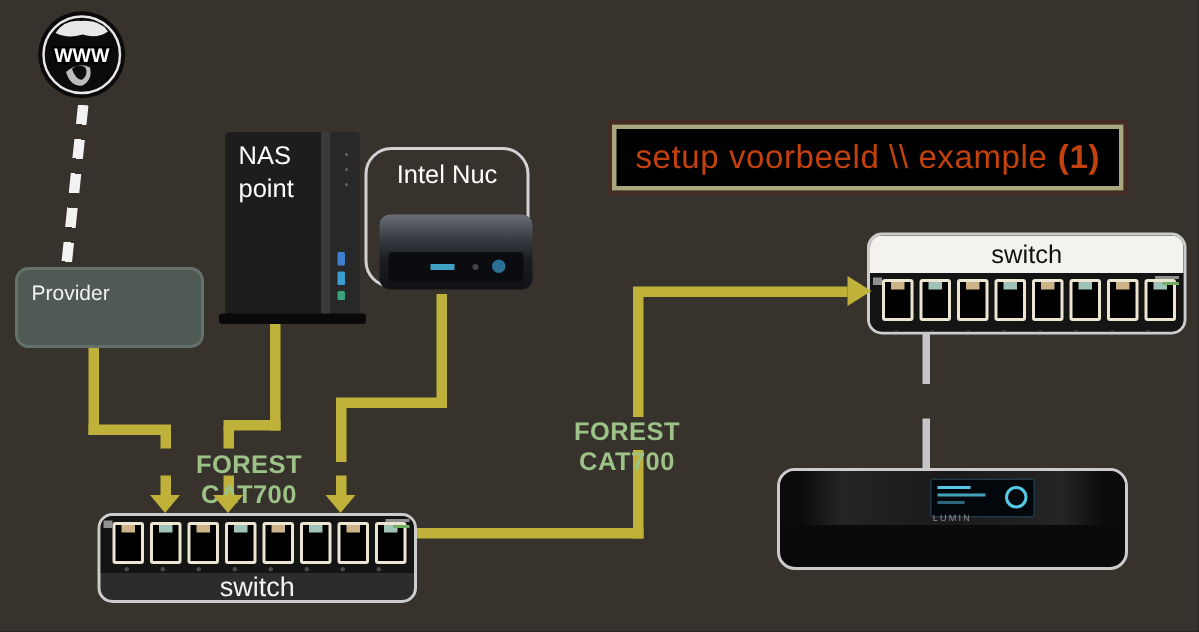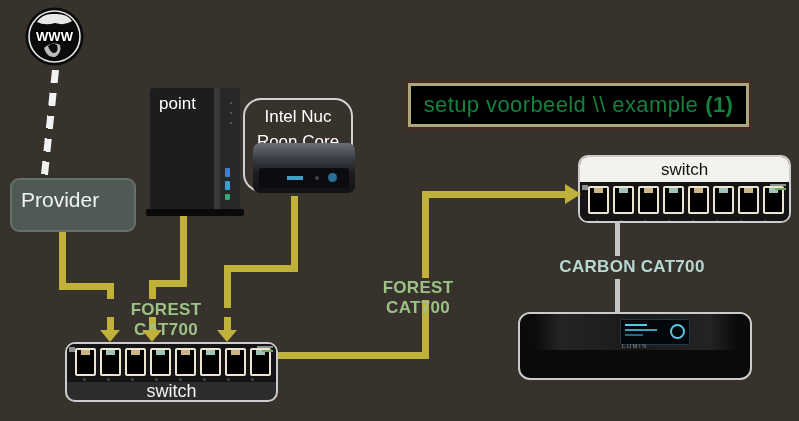--- a/index.html
+++ b/index.html
@@ -16,21 +16,21 @@
   .cable-label{position:absolute;font-weight:bold;font-size:17px;text-align:center;letter-spacing:.3px;}
   .forest{color:var(--forest-text,#9cc287);}
   .carbon{color:var(--carbon-text,#b7d8d1);}
   
   .dashed{position:absolute;left:52px;top:70px;width:7px;height:108px;
           transform:rotate(6deg);transform-origin:50% 0;
           background:repeating-linear-gradient(to bottom,#f2f2f2 0 13px,transparent 13px 23px);}
   
   .provider{position:absolute;left:10px;top:178px;width:126px;height:54px;box-sizing:border-box;
             background:var(--provider-fill,#4e5a53);border:2px solid #63716a;border-radius:9px;
-            color:#f2f2f2;font-size:21px;line-height:1.45;padding:5px 0 0 9px;}
+            color:#f2f2f2;font-size:14px;line-height:1.45;padding:5px 0 0 9px;}
   
   .nas-body{position:absolute;left:150px;top:88px;width:90px;height:122px;border-radius:3px;
             background:linear-gradient(90deg,#1d1d1d 0 64px,#3a3a3a 64px 70px,#282828 70px);}
   .nas-text{color:#fff;font-size:17px;line-height:1.32;padding:5px 0 0 9px;}
   .nas-base{position:absolute;left:146px;top:209px;width:98px;height:7px;background:#0a0a0a;border-radius:2px;}
   .led{position:absolute;border-radius:1px;}
   
   .nuc-box{position:absolute;left:243px;top:98px;width:110px;height:94px;box-sizing:border-box;
            border:2px solid #d2d2d2;border-radius:18px;color:#fff;font-size:17px;
            text-align:center;line-height:1.45;padding-top:5px;}
@@ -38,21 +38,21 @@
            background:linear-gradient(180deg,#6a6f77 0%,#3c3f46 30%,#1a1c20 60%,#111216 100%);}
   .nuc-front{position:absolute;left:6px;right:6px;bottom:5px;height:20px;background:#0b0c10;border-radius:3px;}
   .nuc-usb{position:absolute;left:28px;top:8px;width:16px;height:4px;background:#3fa0c8;}
   .nuc-dot{position:absolute;right:12px;top:5px;width:9px;height:9px;border-radius:50%;background:#2a6f94;}
   .nuc-dot2{position:absolute;right:30px;top:8px;width:4px;height:4px;border-radius:50%;background:#444;}
   
   .title-outer{position:absolute;left:405px;top:80px;width:347px;height:50px;box-sizing:border-box;
                background:var(--title-outer,#442c24);padding:3px;border-radius:2px;}
   .title-mid{height:100%;box-sizing:border-box;border:3px solid var(--title-frame,#a9a87e);
              background:#000;display:flex;align-items:center;justify-content:center;}
-  .title-text{color:#15803d;font-size:22px;white-space:nowrap;letter-spacing:.4px;}
+  .title-text{color:#c2410c;font-size:22px;white-space:nowrap;letter-spacing:.4px;}
   .title-text b{margin-left:7px;}
   
   .swbox{position:absolute;box-sizing:border-box;border:2px solid var(--box-border,#cccccc);
          border-radius:10px;overflow:hidden;}
   .sw-right{left:578px;top:155px;width:213px;height:68px;background:#101010;}
   .sw-left{left:65px;top:342px;width:213px;height:60px;background:#2c2c2c;}
   .sw-band{height:25px;background:#f3f2ee;color:#111;font-size:17px;text-align:center;line-height:25px;}
   .sw-dev{position:relative;background:#141414;}
   .sw-dev.r{height:43px;} .sw-dev.l{height:38px;}
   .ports{position:absolute;left:8px;top:4px;display:flex;gap:4px;}
@@ -112,34 +112,34 @@
     <path d="M24 40 Q27 48 31 47 Q35 44 33 39 Q28 36 24 40 Z" fill="#0b0b0b"></path>
     <text x="30.5" y="35" text-anchor="middle" font-size="13" font-weight="bold" fill="#ffffff" stroke="#000" stroke-width="3" paint-order="stroke">WWW</text>
   </svg>
 
   <div class="provider">
     <div>Provider</div>
   </div>
 
   <div class="nas-body">
     <div class="nas-text">
+      <div>NAS</div>
       <div>point</div>
     </div>
     <div class="led" style="left:75px;top:80px;width:5px;height:9px;background:#3f7fd0;"></div>
     <div class="led" style="left:75px;top:93px;width:5px;height:9px;background:#3a9fd0;"></div>
     <div class="led" style="left:75px;top:106px;width:5px;height:6px;background:#3aa47a;"></div>
     <div class="led" style="left:80px;top:14px;width:2px;height:2px;background:#666;"></div>
     <div class="led" style="left:80px;top:24px;width:2px;height:2px;background:#666;"></div>
     <div class="led" style="left:80px;top:34px;width:2px;height:2px;background:#666;"></div>
   </div>
   <div class="nas-base"></div>
 
   <div class="nuc-box">
     <div>Intel Nuc</div>
-    <div>Roon Core</div>
   </div>
   <div class="nuc-dev">
     <div class="nuc-front">
       <div class="nuc-usb"></div>
       <div class="nuc-dot"></div>
       <div class="nuc-dot2"></div>
     </div>
   </div>
 
   <div class="title-outer">
@@ -190,21 +190,20 @@
           <span class="dot"></span>
         </div>
       <div class="mark" style="left:2px;top:3px;width:6px;height:5px;"></div>
       <div class="mark" style="right:3px;top:2px;width:16px;height:2px;"></div>
       <div class="mark" style="right:3px;top:6px;width:11px;height:2px;background:#6fae5f;"></div>
     </div>
   </div>
 
   <div class="grey-cable" style="left:615px;top:222px;height:34px;"></div>
   <div class="grey-cable" style="left:615px;top:279px;height:34px;"></div>
-  <div class="cable-label carbon" style="left:537px;top:257px;width:190px;">CARBON CAT700</div>
 
   <div class="endpoint">
     <div class="ep-dev">
       <div class="ep-display">
         <div class="ep-line" style="left:4px;top:4px;width:22px;"></div>
         <div class="ep-line" style="left:4px;top:9px;width:32px;opacity:.8;"></div>
         <div class="ep-line" style="left:4px;top:14px;width:18px;opacity:.5;"></div>
         <div class="ep-circle"></div>
       </div>
       <div class="ep-brand">LUMIN</div>

